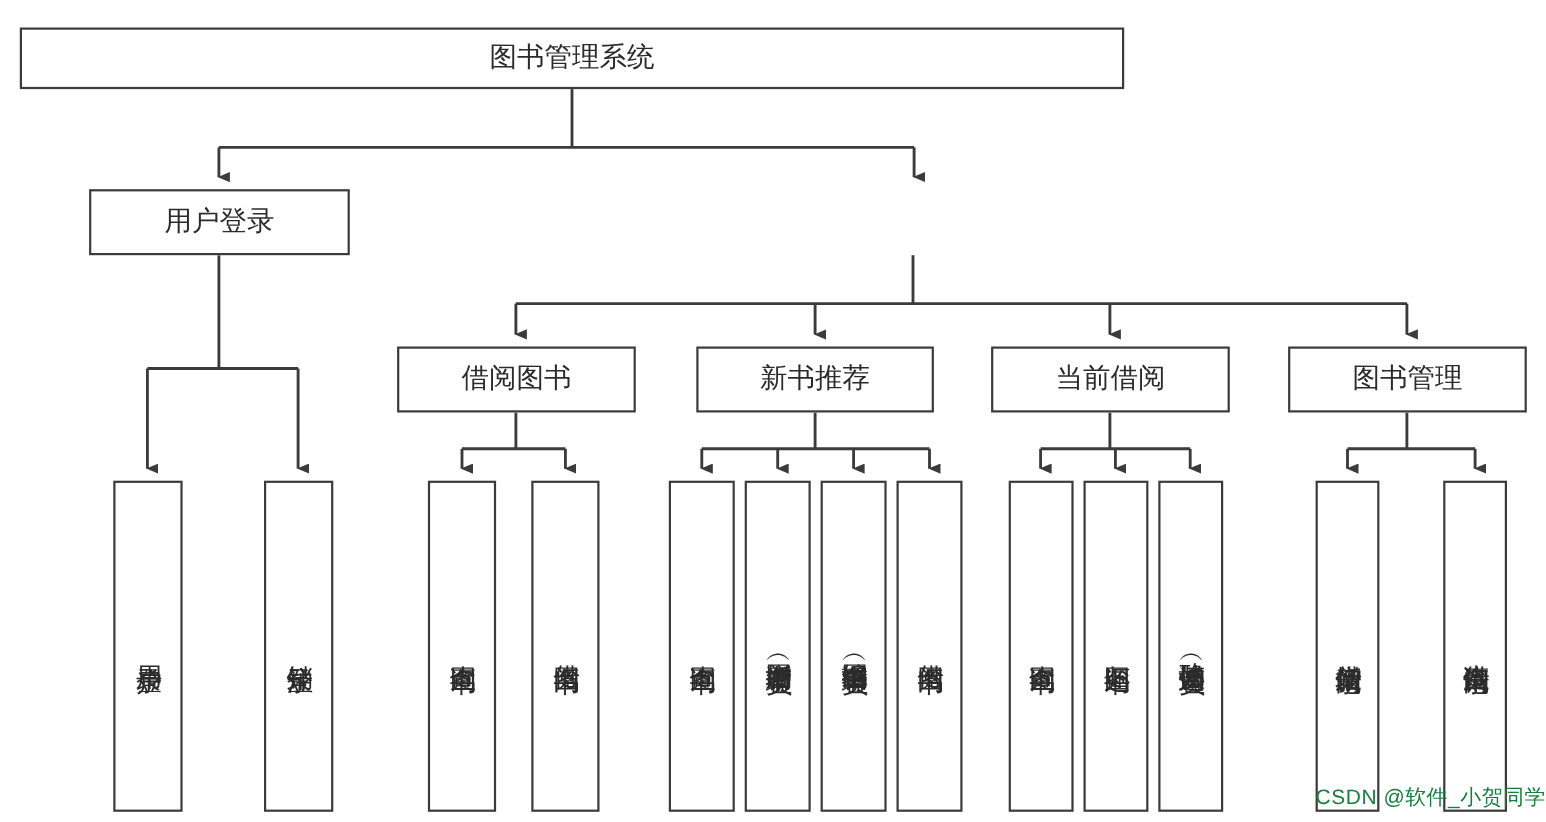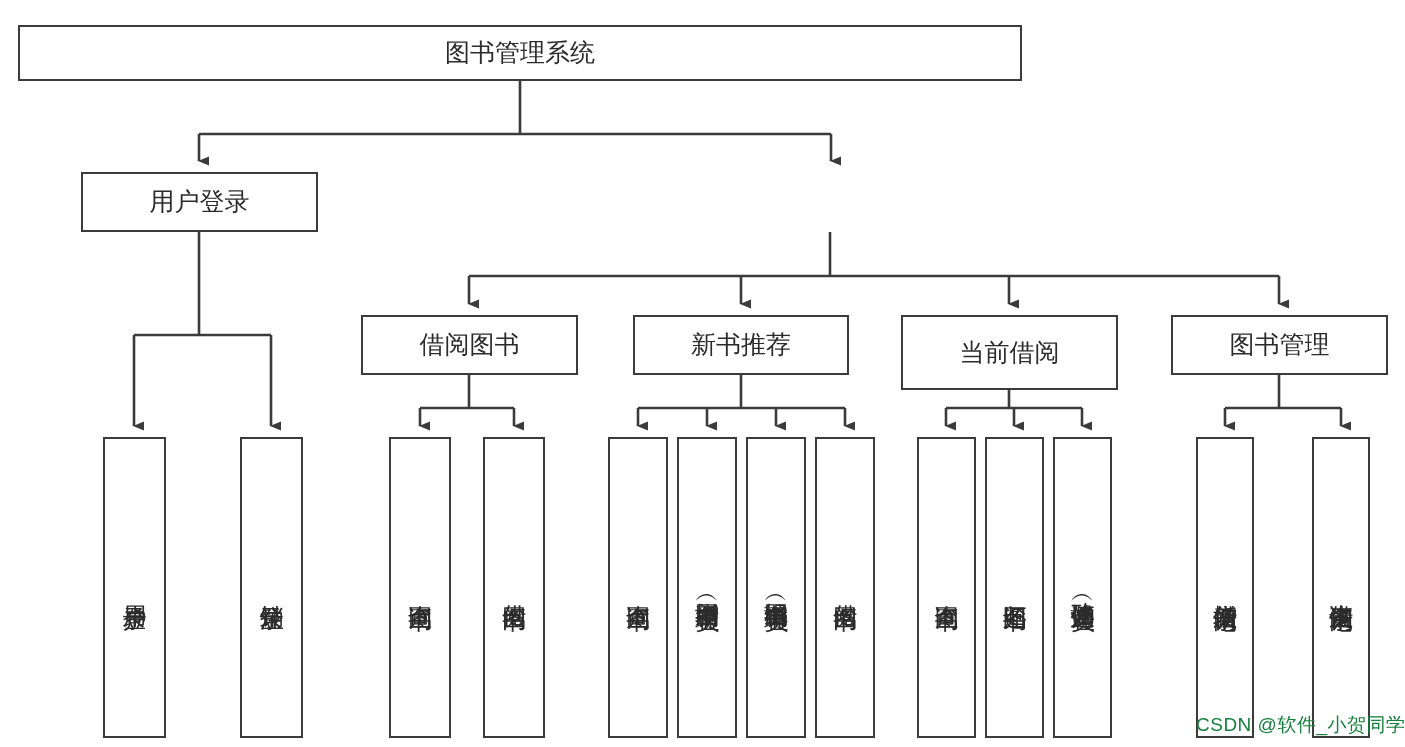--- a/index.html
+++ b/index.html
@@ -126,21 +126,21 @@
   <div class="node-box" style="left:81px; top:172px; width:237px; height:60px;">
     <span class="node-label-h">用户登录</span>
   </div>
 
   <div class="node-box" style="left:361px; top:315px; width:217px; height:60px;">
     <span class="node-label-h">借阅图书</span>
   </div>
   <div class="node-box" style="left:633px; top:315px; width:216px; height:60px;">
     <span class="node-label-h">新书推荐</span>
   </div>
-  <div class="node-box" style="left:901px; top:315px; width:217px; height:75px;">
+  <div class="node-box" style="left:901px; top:315px; width:217px; height:60px;">
     <span class="node-label-h">当前借阅</span>
   </div>
   <div class="node-box" style="left:1171px; top:315px; width:217px; height:60px;">
     <span class="node-label-h">图书管理</span>
   </div>
 
   <div class="node-box" style="left:103px; top:437px; width:63px; height:301px;">
     <span class="node-label-v">用户登录</span>
   </div>
   <div class="node-box" style="left:240px; top:437px; width:63px; height:301px;">

